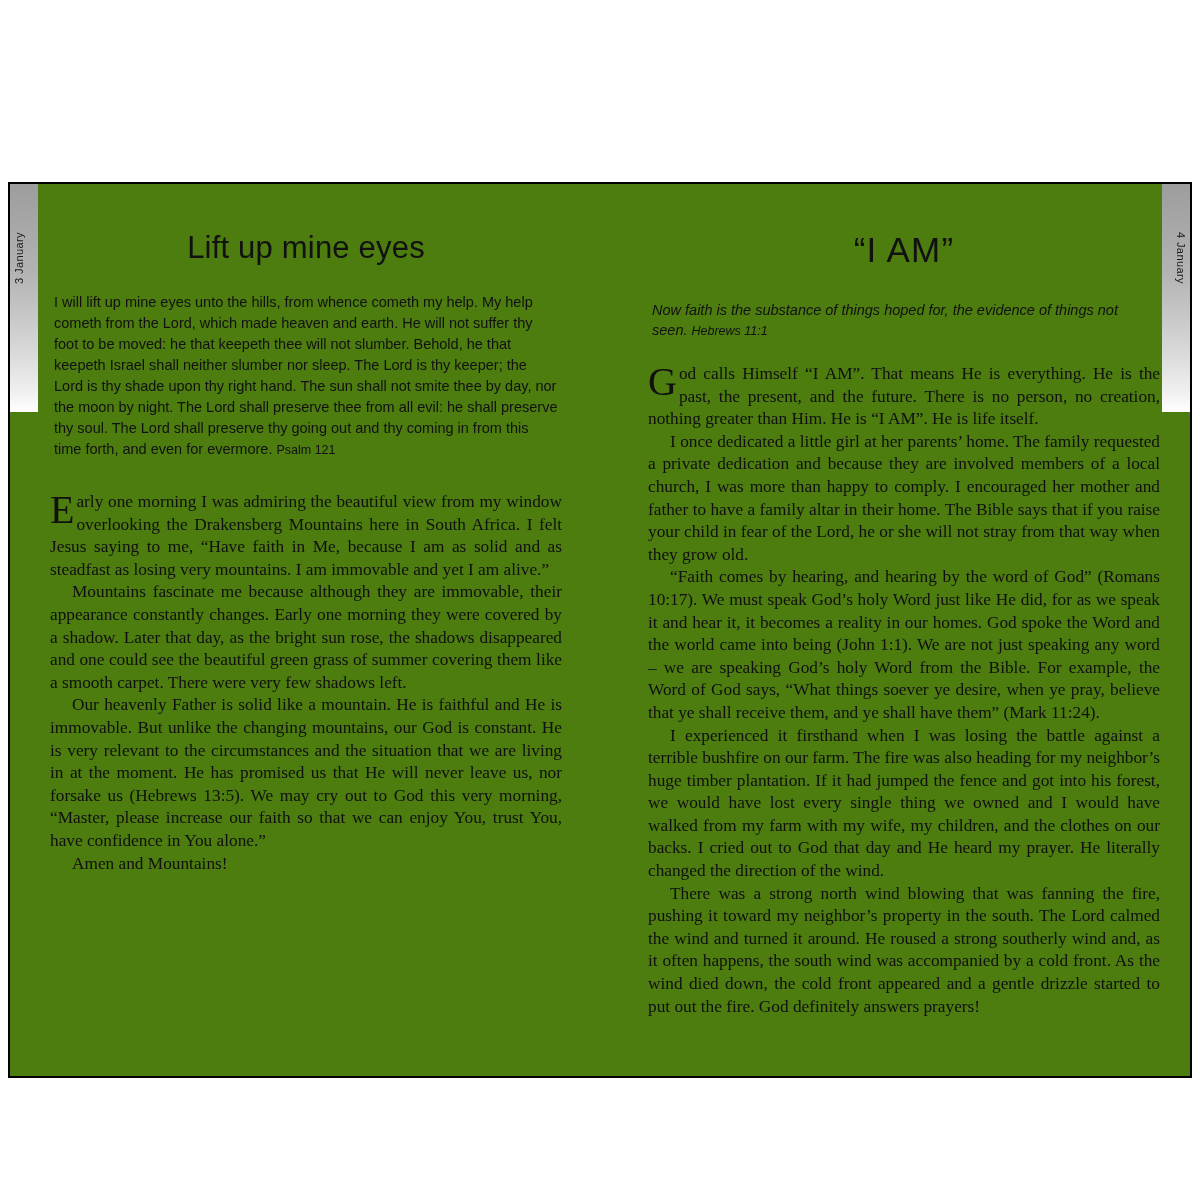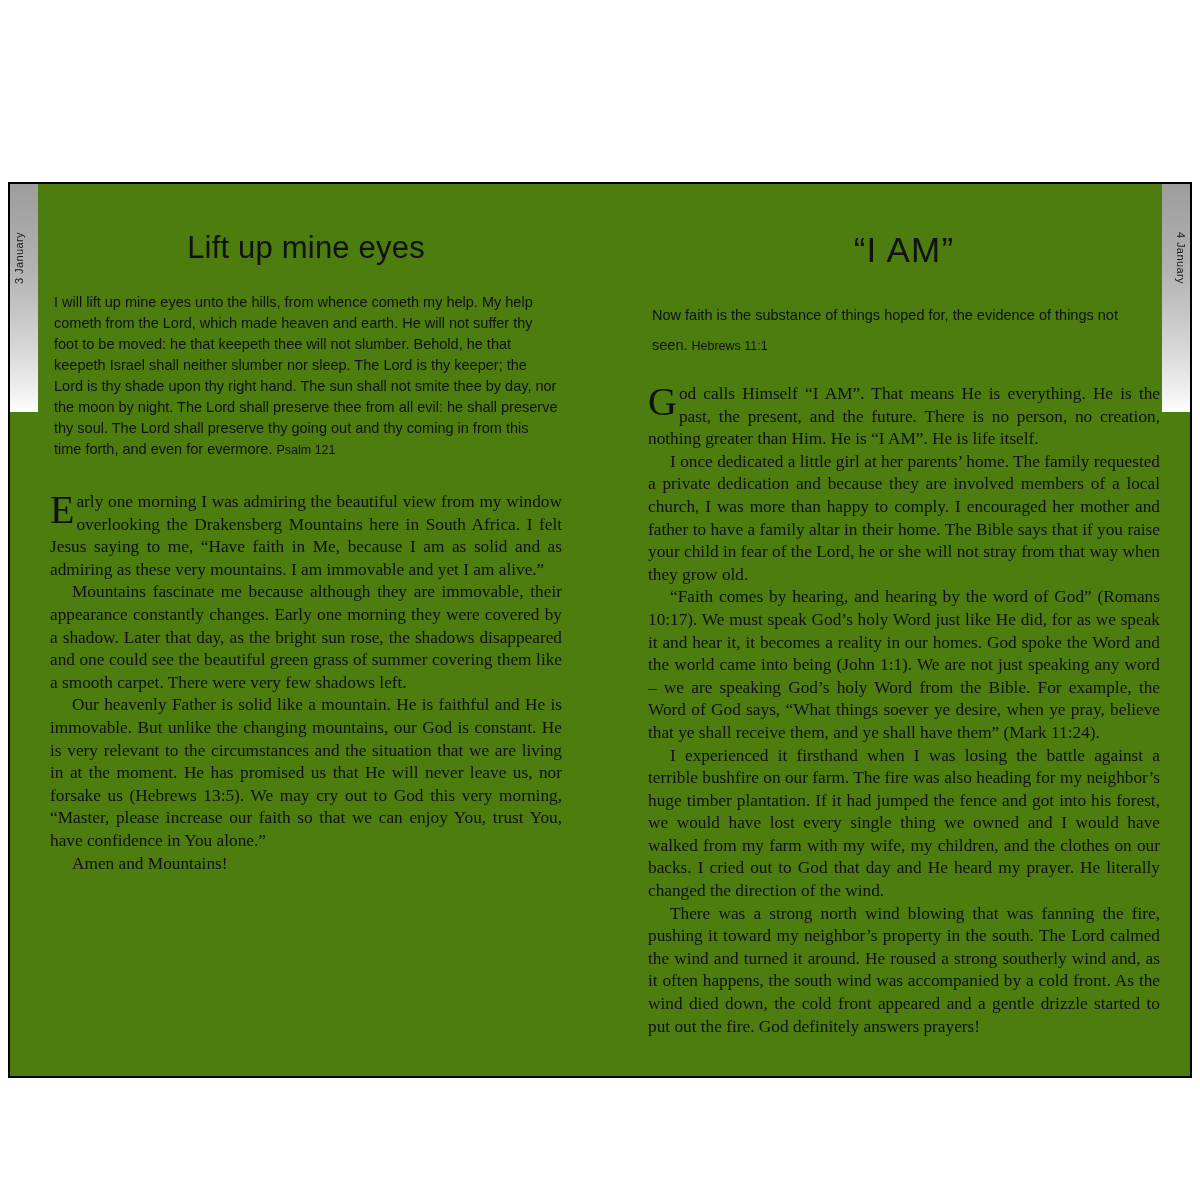--- a/index.html
+++ b/index.html
@@ -119,21 +119,22 @@
     font-family: "Liberation Sans", sans-serif;
     font-size: 14.5px;
     line-height: 21px;
     text-align: left;
     color: #111111;
     margin-top: 26px;
     padding: 0 4px;
   }
   .verse-right {
     margin-top: 30px;
-    line-height: 30px;
+    line-height: 20px;
+    font-style: italic;
   }
   .verse .ref {
     font-size: 12.5px;
   }
 
   .body-text {
     font-family: "Liberation Serif", serif;
     font-size: 17.3px;
     line-height: 22.6px;
     text-align: justify;
@@ -179,21 +180,21 @@
         <h1 class="title">Lift up mine eyes</h1>
 
         <div class="verse">
           <span>I will lift up mine eyes unto the hills, from whence cometh my help. My help cometh from the Lord, which made heaven and earth. He will not suffer thy foot to be moved: he that keepeth thee will not slumber. Behold, he that keepeth Israel shall neither slumber nor sleep. The Lord is thy keeper; the Lord is thy shade upon thy right hand. The sun shall not smite thee by day, nor the moon by night. The Lord shall preserve thee from all evil: he shall preserve thy soul. The Lord shall preserve thy going out and thy coming in from this time forth, and even for evermore.</span>
           <span class="ref">Psalm 121</span>
         </div>
 
         <div class="body-text body-left">
           <p class="first">
             <span class="dropcap">E</span>
-            <span>arly one morning I was admiring the beautiful view from my window overlooking the Drakensberg Mountains here in South Africa. I felt Jesus saying to me, “Have faith in Me, because I am as solid and as admiring as these very mountains. I am immovable and yet I am alive.”</span>
+            <span>arly one morning I was admiring the beautiful view from my window overlooking the Drakensberg Mountains here in South Africa. I felt Jesus saying to me, “Have faith in Me, because I am as solid and as steadfast as losing very mountains. I am immovable and yet I am alive.”</span>
           </p>
           <p>Mountains fascinate me because although they are immovable, their appearance constantly changes. Early one morning they were covered by a shadow. Later that day, as the bright sun rose, the shadows disappeared and one could see the beautiful green grass of summer covering them like a smooth carpet. There were very few shadows left.</p>
           <p>Our heavenly Father is solid like a mountain. He is faithful and He is immovable. But unlike the changing mountains, our God is constant. He is very relevant to the circumstances and the situation that we are living in at the moment. He has promised us that He will never leave us, nor forsake us (Hebrews 13:5). We may cry out to God this very morning, “Master, please increase our faith so that we can enjoy You, trust You, have confidence in You alone.”</p>
           <p>Amen and Mountains!</p>
         </div>
       </div>
     </div>
 
     <div class="page page-right">
       <div class="edge-tab-right"></div>

